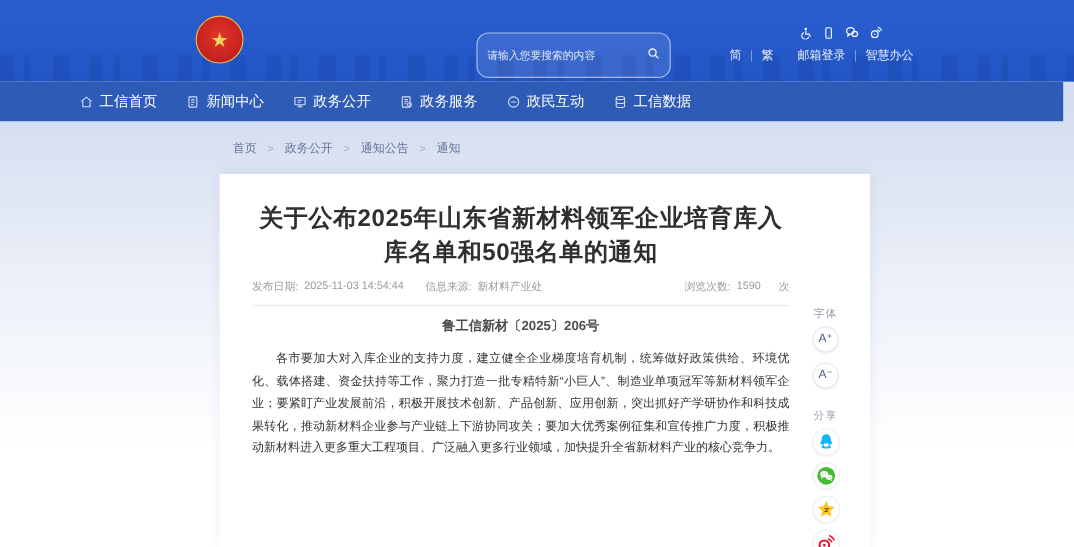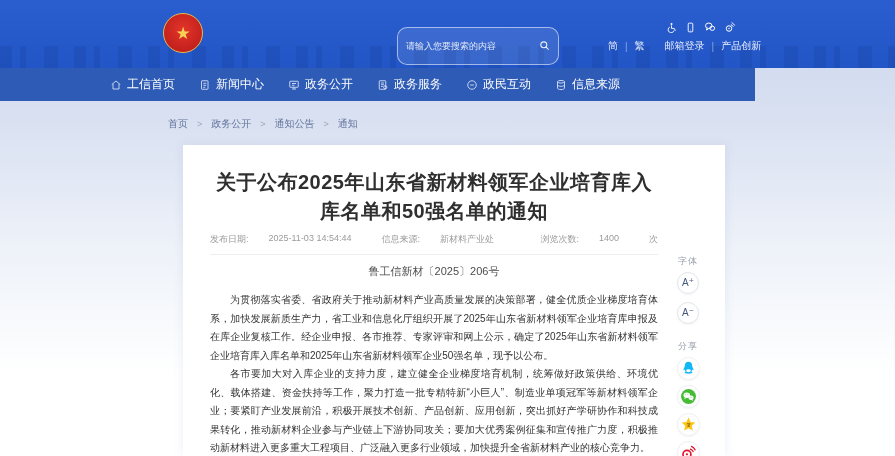--- a/index.html
+++ b/index.html
@@ -28,43 +28,43 @@
 
   .top-icons { position: absolute; left: 666px; top: 21px; display: flex; gap: 8px; align-items: center; }
   .top-icons svg { display: block; }
   .top-links { position: absolute; left: 608px; top: 39px; display: flex; gap: 7px; align-items: center;
                font-size: 10px; color: #e9effc; white-space: nowrap; }
   .top-links .sep { color: rgba(255,255,255,.45); }
   .top-links .gap { width: 6px; }
   .top-links span[data-interactable="true"] { cursor: pointer; }
 
   
-  .main-nav { position: absolute; top: 68px; left: 0; width: 755px; height: 33px; background: #2e5bb5;
-              display: flex; align-items: center; padding-left: 110px; gap: 24px; }
+  .main-nav { position: absolute; top: 68px; left: 0; width: 886px; height: 33px; background: #2e5bb5;
+              display: flex; align-items: center; padding-left: 66px; gap: 24px; }
   .nav-item { display: flex; align-items: center; gap: 5px; color: #ffffff; font-size: 12px; cursor: pointer; white-space: nowrap; }
   .nav-item svg { display: block; }
 
   
-  .breadcrumb { position: absolute; left: 168px; top: 117px; display: flex; gap: 9px; align-items: center;
+  .breadcrumb { position: absolute; left: 194px; top: 117px; display: flex; gap: 9px; align-items: center;
                 font-size: 10px; color: #64759c; }
   .breadcrumb .sep { color: #9aa7c4; font-size: 9px; }
 
   
   .card { position: absolute; left: 183px; top: 145px; width: 542px; height: 311px; background: #ffffff;
           box-shadow: 0 0 10px rgba(70,100,170,.10); overflow: hidden; }
   .card-inner { padding: 23px 67px 0 27px; }
   .article-title { font-size: 20px; line-height: 29px; font-weight: bold; color: #2f2f2f;
                    text-align: center; letter-spacing: .5px; }
   .meta { margin-top: 7px; display: flex; align-items: center; font-size: 9px; color: #9b9b9b; }
-  .meta .grp { display: flex; gap: 20px; }
-  .meta .grp + .grp { margin-left: 30px; }
+  .meta .grp { display: flex; gap: 5px; }
+  .meta .grp + .grp { margin-left: 18px; }
   .meta .grp.right { margin-left: auto; text-align: center; }
   .meta .unit { margin-left: 10px; }
   .divider { margin-top: 8px; border: none; border-top: 1px solid #ededed; }
-  .doc-number { margin-top: 9px; text-align: center; font-size: 11px; color: #4d4d4d; }
+  .doc-number { margin-top: 9px; text-align: center; font-size: 11px; color: #4d4d4d; font-weight: bold; }
   .body-text { margin-top: 12px; font-size: 10px; line-height: 18.5px; color: #333; text-align: justify; }
   .body-text p.indent { text-indent: 2em; }
 
   
   .rail { position: absolute; left: 676px; top: 255px; width: 24px; display: flex; flex-direction: column; align-items: center; }
   .rail-label { font-size: 9px; color: #9aa0ab; letter-spacing: 1px; }
   .circle-btn { width: 22px; height: 22px; border-radius: 50%; background: #fff; border: 1px solid #e3e6ec;
                 color: #44597f; font-size: 10px; line-height: 1; display: flex; align-items: center; justify-content: center;
                 cursor: pointer; font-family: inherit; box-shadow: 0 1px 2px rgba(60,80,120,.06); }
   .share-btn { width: 23px; height: 23px; border-radius: 50%; background: #fff; border: 1px solid #eef0f4;
@@ -126,21 +126,21 @@
       </span>
     </div>
 
     <div class="top-links" data-interactable="false">
       <span data-interactable="true">简</span>
       <span class="sep" data-interactable="false">|</span>
       <span data-interactable="true">繁</span>
       <span class="gap"></span>
       <span data-interactable="true">邮箱登录</span>
       <span class="sep" data-interactable="false">|</span>
-      <span data-interactable="true">产品创新</span>
+      <span data-interactable="true">智慧办公</span>
     </div>
   </header>
 
   <nav class="main-nav" data-interactable="false">
     <div class="nav-item" data-interactable="true">
       <span data-interactable="false">
         <svg width="12" height="12" viewBox="0 0 24 24" fill="none" stroke="#d6e0f5" stroke-width="1.8">
           <path d="M3.5 11 12 4l8.5 7"></path>
             <path d="M6 10v10h12V10"></path>
         </svg>
@@ -186,21 +186,21 @@
       <span data-interactable="false">政民互动</span>
     </div>
     <div class="nav-item" data-interactable="true">
       <span data-interactable="false">
         <svg width="12" height="12" viewBox="0 0 24 24" fill="none" stroke="#d6e0f5" stroke-width="1.8">
           <ellipse cx="12" cy="5.5" rx="7" ry="2.6"></ellipse>
           <path d="M5 5.5v13c0 1.4 3.1 2.6 7 2.6s7-1.2 7-2.6v-13"></path>
           <path d="M5 12c0 1.4 3.1 2.6 7 2.6s7-1.2 7-2.6"></path>
         </svg>
       </span>
-      <span data-interactable="false">信息来源</span>
+      <span data-interactable="false">工信数据</span>
     </div>
   </nav>
 
   <div class="breadcrumb" data-interactable="false">
     <span data-interactable="true">首页</span>
     <span class="sep" data-interactable="false">&gt;</span>
     <span data-interactable="true">政务公开</span>
     <span class="sep" data-interactable="false">&gt;</span>
     <span data-interactable="true">通知公告</span>
     <span class="sep" data-interactable="false">&gt;</span>
@@ -215,31 +215,30 @@
         <div class="grp">
           <span data-interactable="false">发布日期:</span>
           <span data-interactable="false">2025-11-03 14:54:44</span>
         </div>
         <div class="grp">
           <span data-interactable="false">信息来源:</span>
           <span data-interactable="false">新材料产业处</span>
         </div>
         <div class="grp right">
           <span data-interactable="false">浏览次数:</span>
-          <span data-interactable="false">1400</span>
+          <span data-interactable="false">1590</span>
           <span class="unit" data-interactable="false">次</span>
         </div>
       </div>
 
       <hr class="divider" data-interactable="false">
 
       <div class="doc-number" data-interactable="false">鲁工信新材〔2025〕206号</div>
 
       <div class="body-text" data-interactable="false">
-        <p class="indent" data-interactable="false">为贯彻落实省委、省政府关于推动新材料产业高质量发展的决策部署，健全优质企业梯度培育体系，加快发展新质生产力，省工业和信息化厅组织开展了2025年山东省新材料领军企业培育库申报及在库企业复核工作。经企业申报、各市推荐、专家评审和网上公示，确定了2025年山东省新材料领军企业培育库入库名单和2025年山东省新材料领军企业50强名单，现予以公布。</p>
         <p class="indent" data-interactable="false">各市要加大对入库企业的支持力度，建立健全企业梯度培育机制，统筹做好政策供给、环境优化、载体搭建、资金扶持等工作，聚力打造一批专精特新“小巨人”、制造业单项冠军等新材料领军企业；要紧盯产业发展前沿，积极开展技术创新、产品创新、应用创新，突出抓好产学研协作和科技成果转化，推动新材料企业参与产业链上下游协同攻关；要加大优秀案例征集和宣传推广力度，积极推动新材料进入更多重大工程项目、广泛融入更多行业领域，加快提升全省新材料产业的核心竞争力。</p>
       </div>
     </div>
   </main>
 
   <aside class="rail" data-interactable="false">
     <div class="rail-label" data-interactable="false">字体</div>
     <button class="circle-btn mt4" data-interactable="true">A⁺</button>
     <button class="circle-btn mt8" data-interactable="true">A⁻</button>
 

